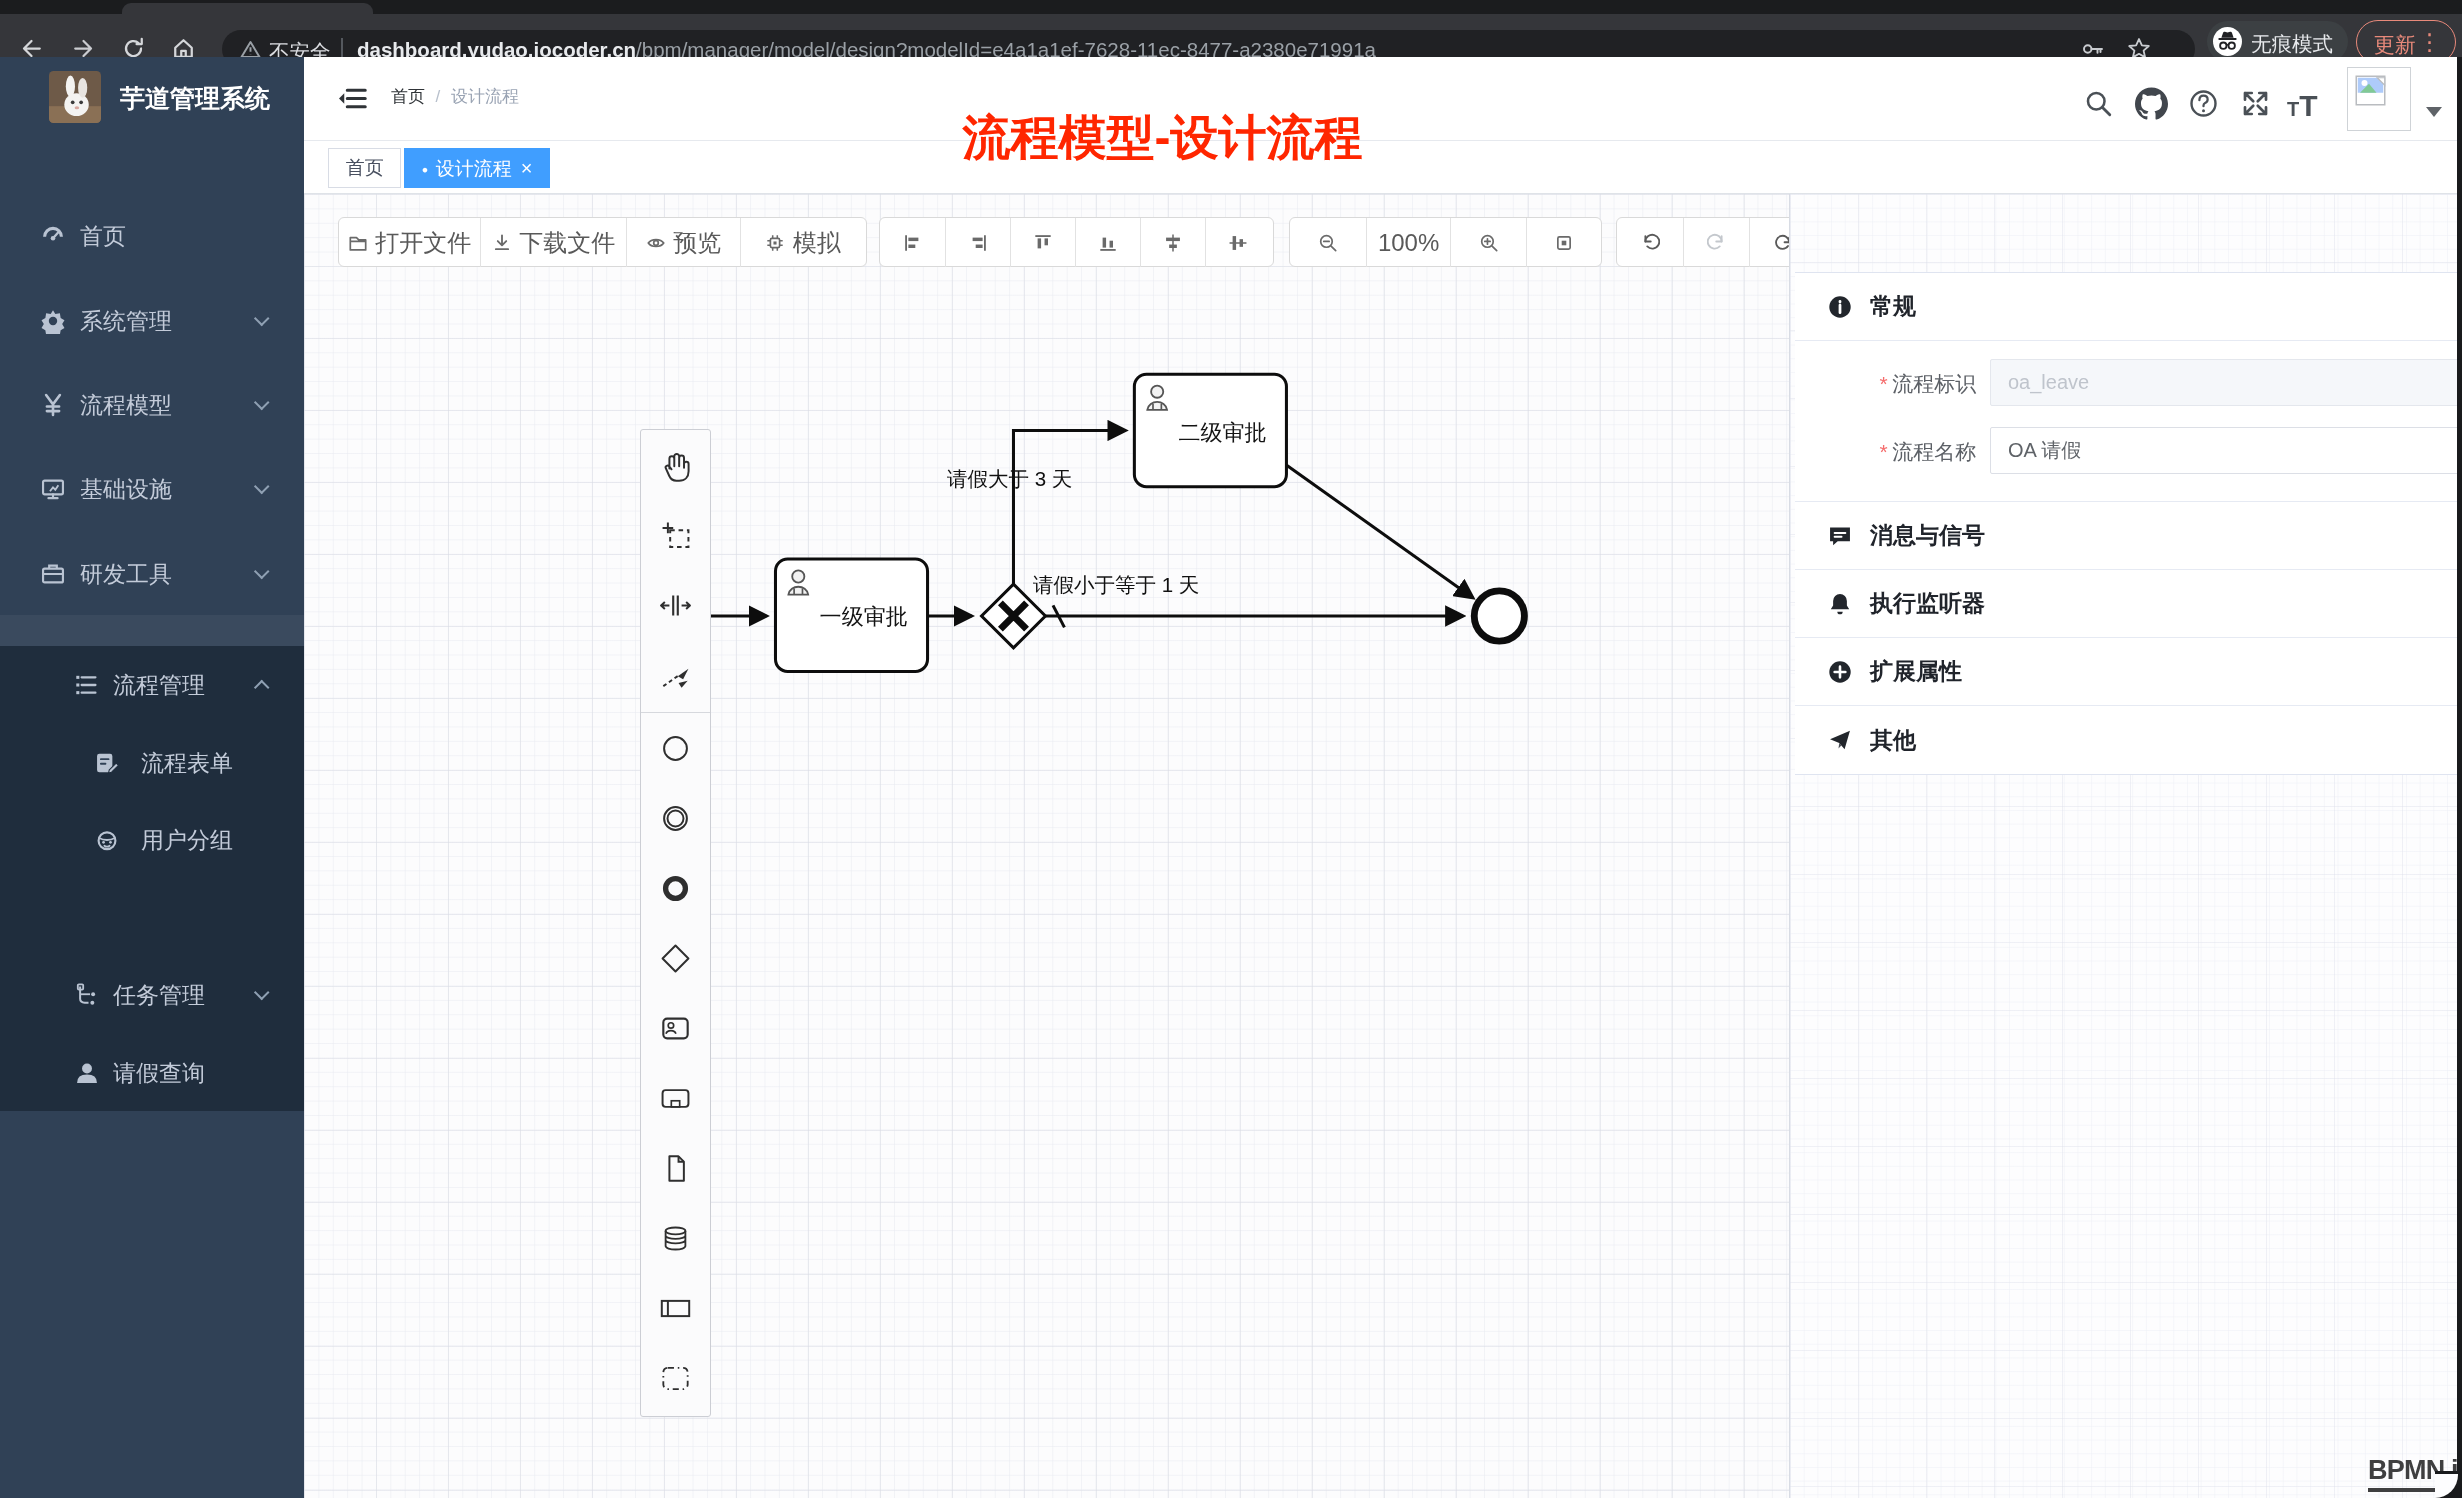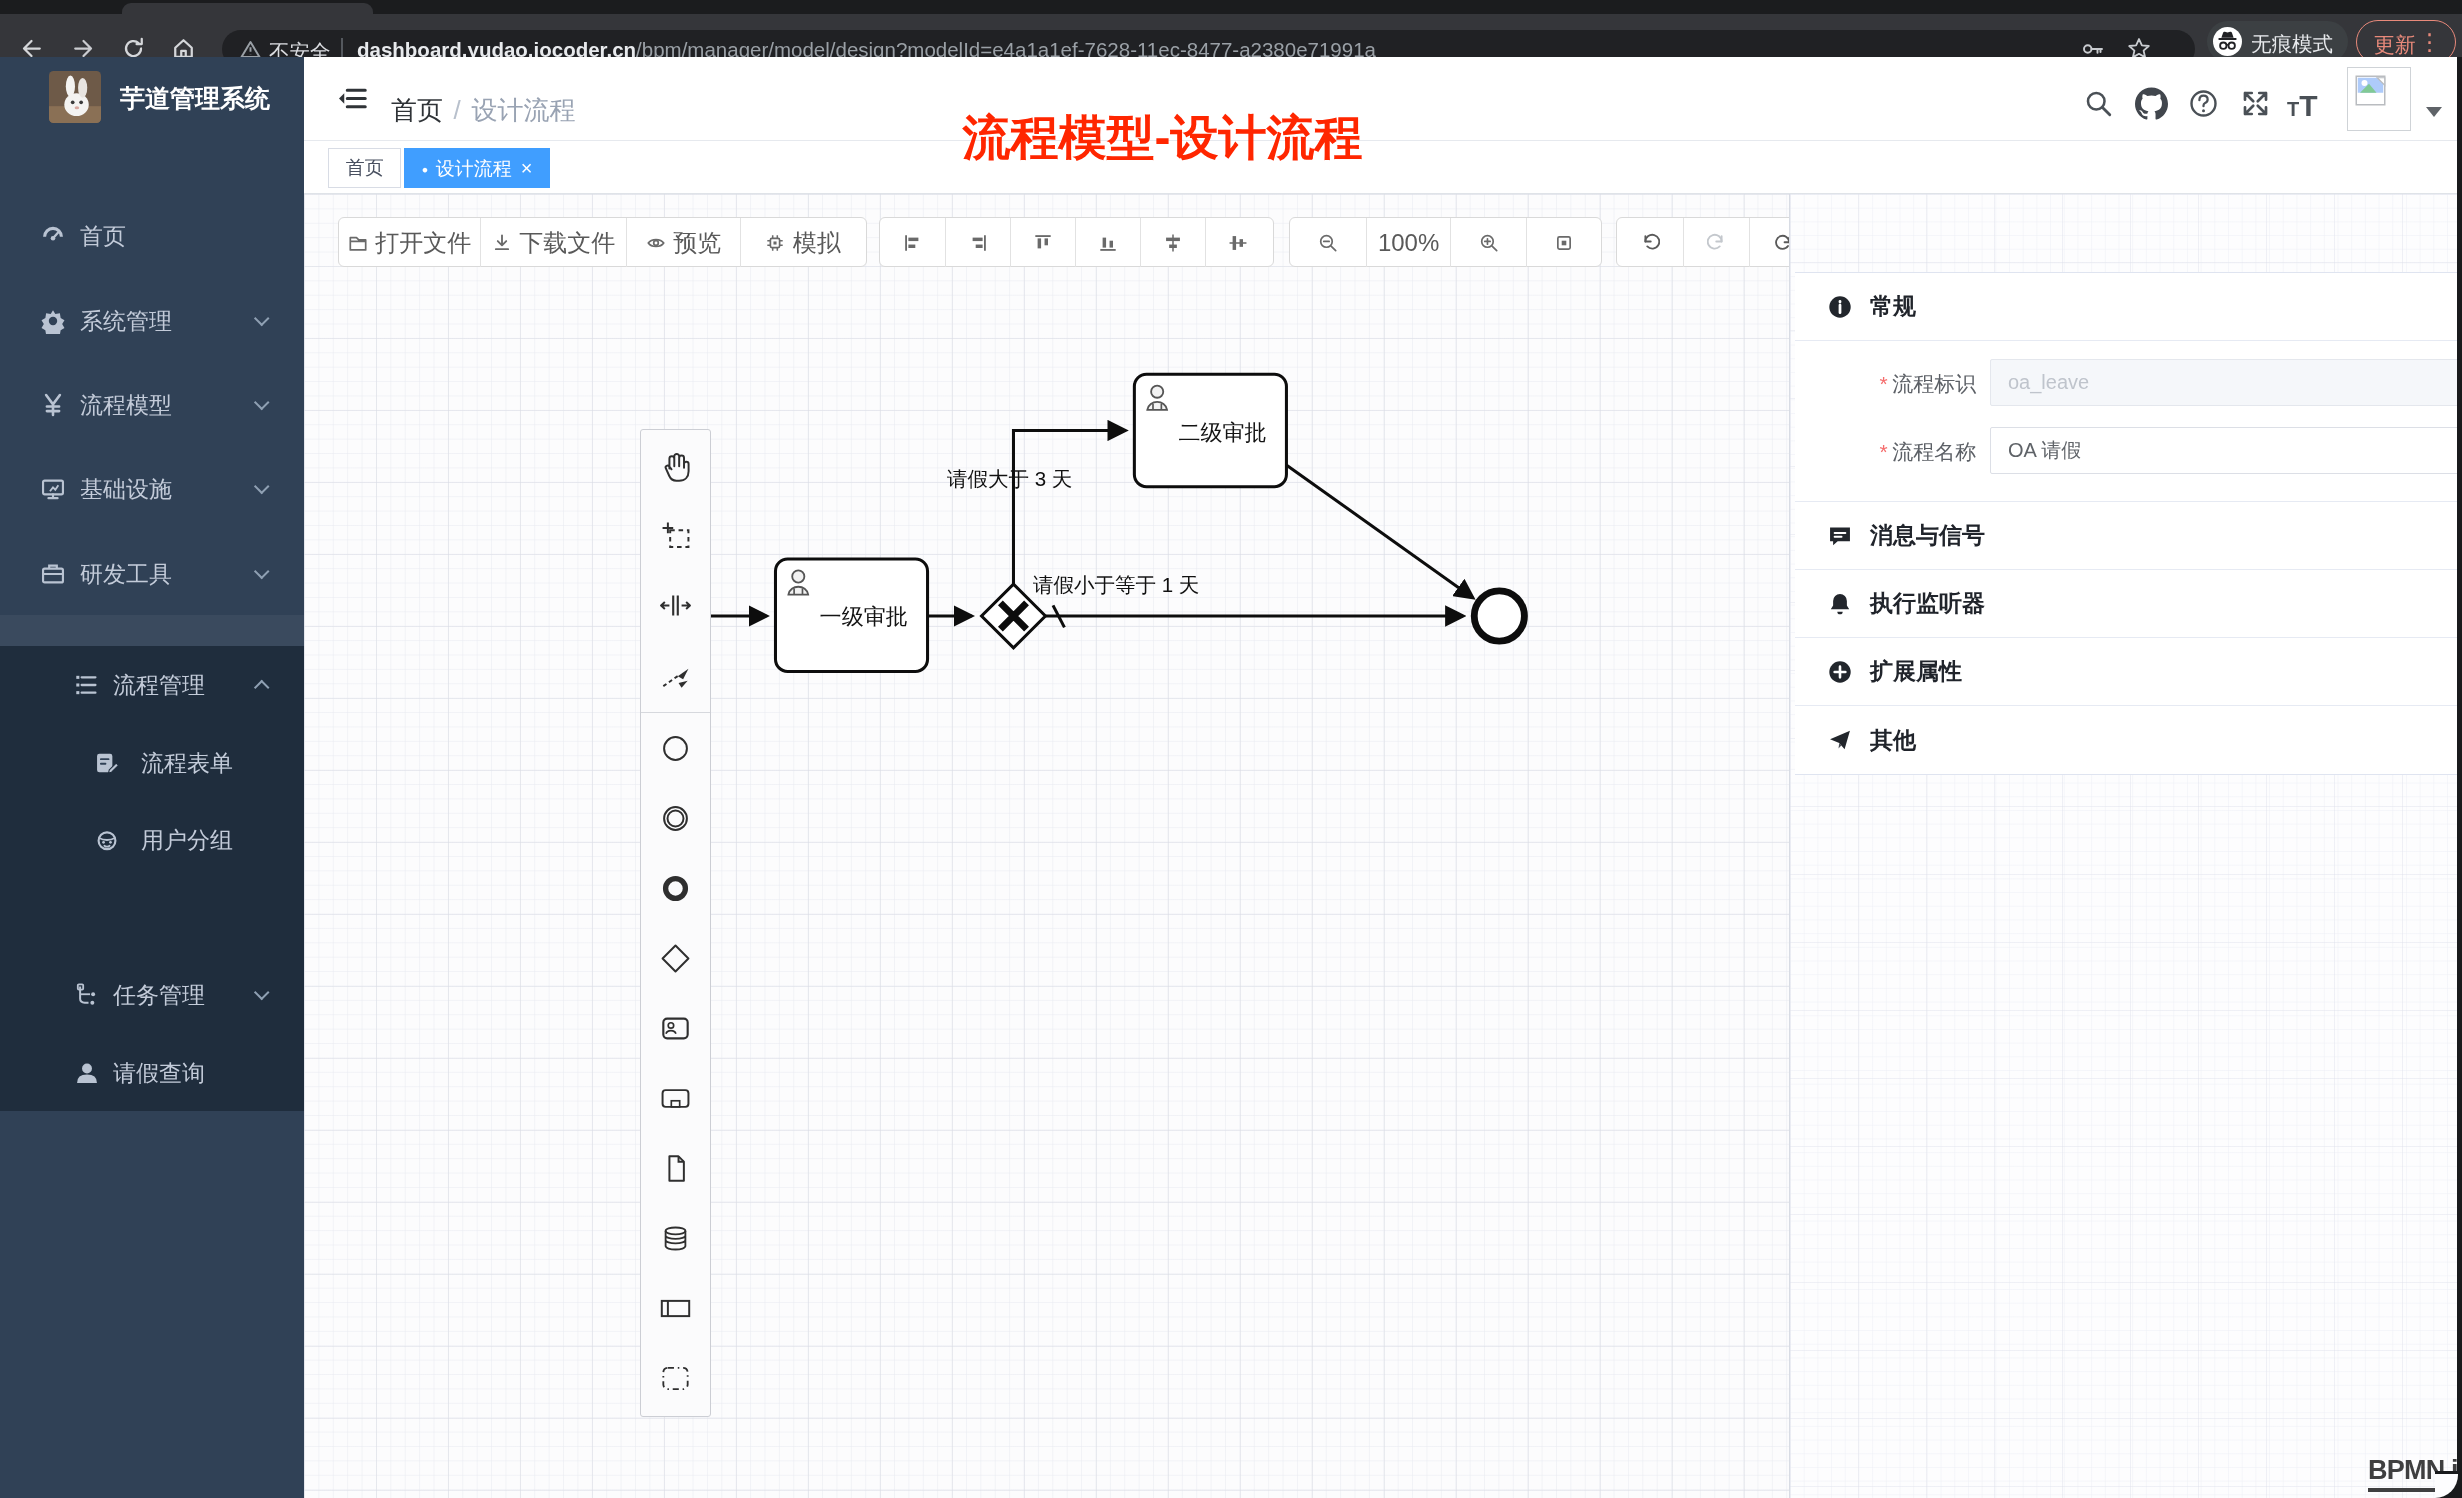--- a/index.html
+++ b/index.html
@@ -42,21 +42,21 @@
   .submenu { position:absolute; left:0; top:589px; width:304px; height:465px; background:#1f2d3d; }
   .submenu .s-item { height:78px; }
   .chev { position:absolute; right:37px; top:50%; width:11.4px; height:11.4px; border-right:2.3px solid #8fa0b3; border-bottom:2.3px solid #8fa0b3; }
   .chev.down { transform:translateY(-70%) rotate(45deg); }
   .chev.up { transform:translateY(-30%) rotate(-135deg); }
 
   
   .main { position:absolute; left:304px; top:57px; width:2158px; height:1441px; }
   .navbar { position:absolute; left:0; top:0; width:2158px; height:84px; background:#fff; border-bottom:0.8px solid #e6e9ee; }
   .hamb { position:absolute; left:34px; top:28px; width:29px; height:27px; }
-  .bc { position:absolute; left:87px; top:28px; font-size:26px;margin-top:8px; }
+  .bc { position:absolute; left:87px; top:28px; font-size:17px; }
   .bc-home { color:#2f3337; }
   .bc-sep { color:#b8c0cc; margin:0 10.6px; }
   .bc-cur { color:#99a3b3; }
   .nav-ic { position:absolute; top:30px; width:33px; height:33px; }
   .tt-big { font-size:30px; font-weight:bold; color:#4a5056; }
   .tt-small { font-size:20px; font-weight:bold; color:#4a5056; }
   .avatar-box { position:absolute; left:2043px; top:10px; width:64px; height:64px; background:#fff; border:1.5px solid #cfd3d7; }
   .avatar-caret { position:absolute; left:2122px; top:50px; width:0; height:0; border-left:8.4px solid transparent; border-right:8.4px solid transparent; border-top:10px solid #5f6368; }
   .tabbar { position:absolute; left:0; top:84px; width:2158px; height:53px; background:#fff; border-bottom:0.8px solid #dfe3e8; }
   .tv-tab { position:absolute; top:6.8px; height:40px; border:0.8px solid #d8dce5; background:#fff; color:#495060; font-size:19px; line-height:38px; padding:0 16.7px; white-space:nowrap; }

